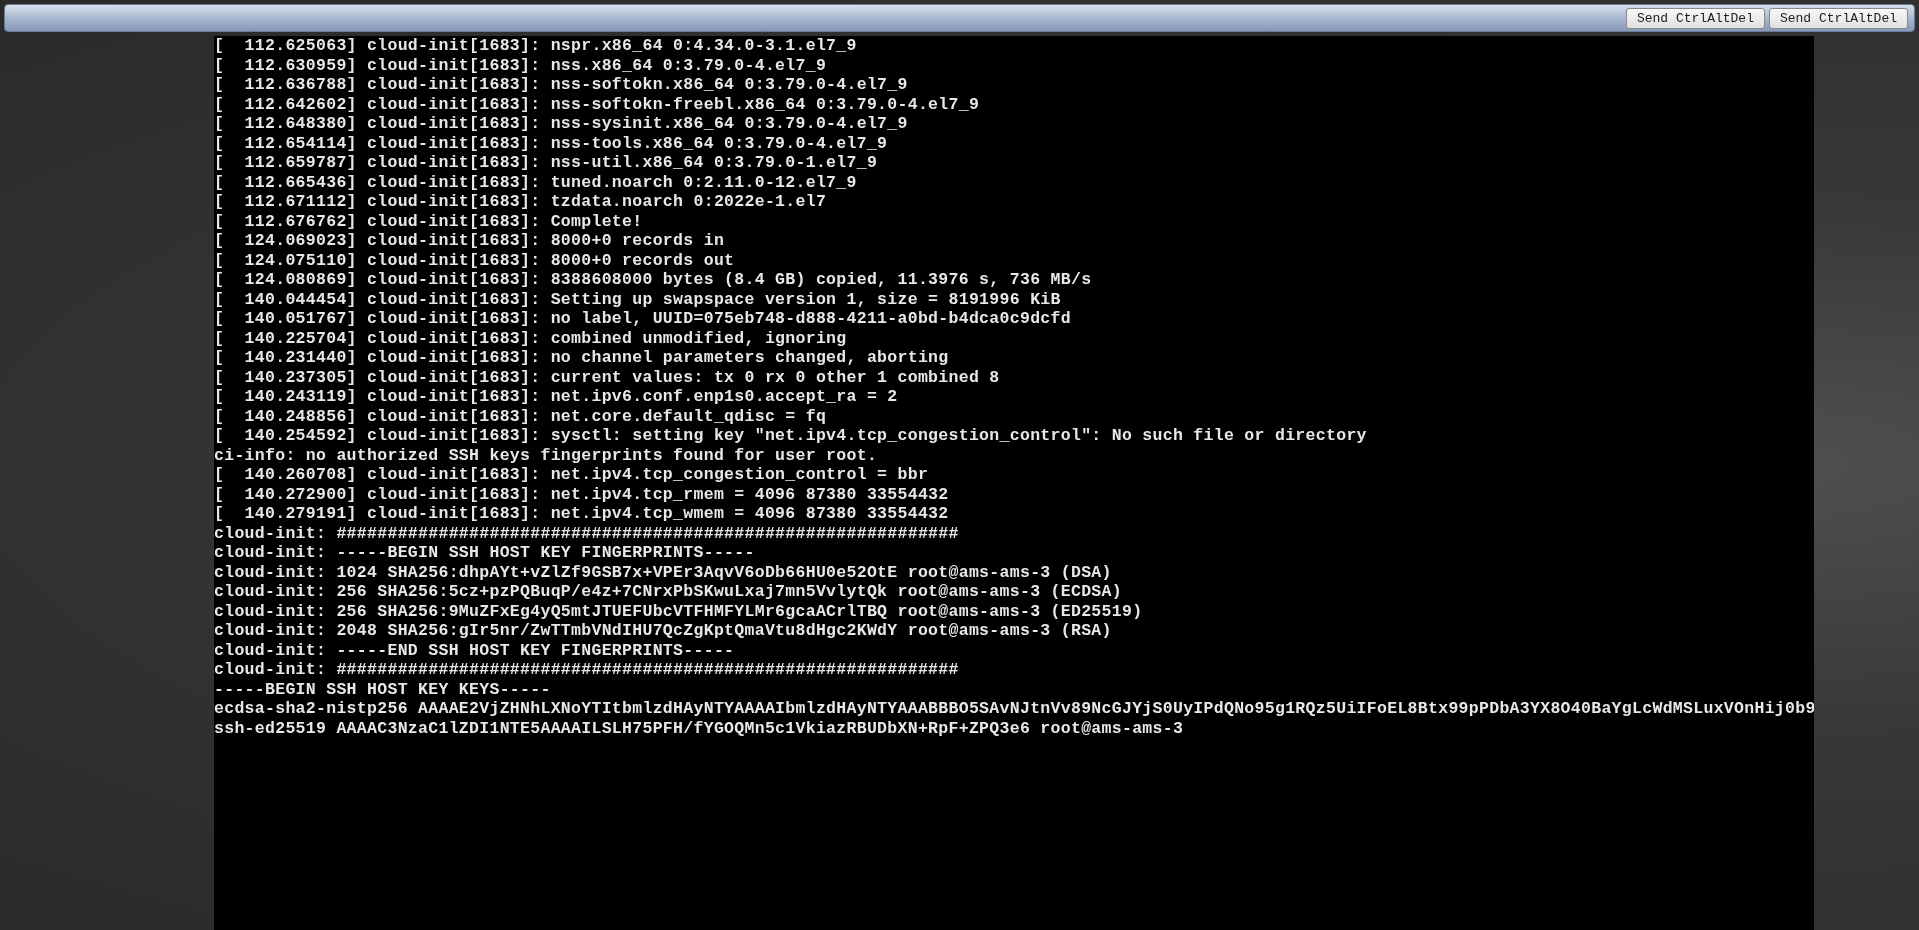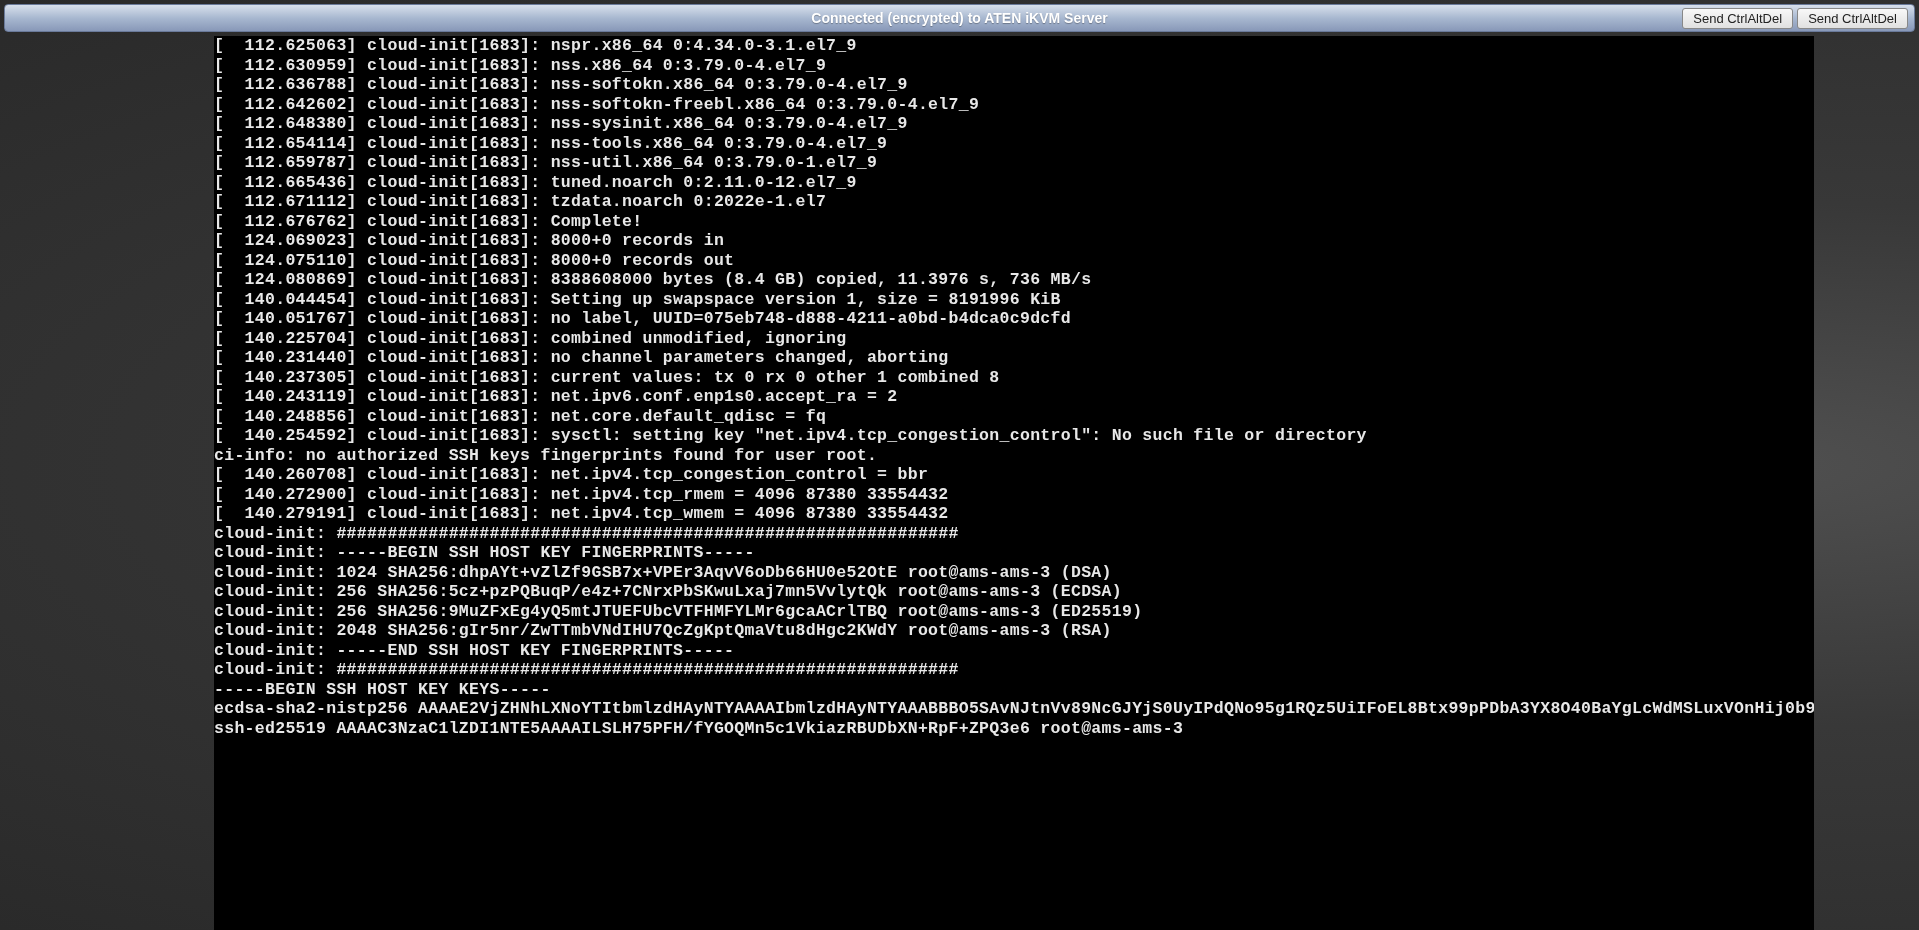--- a/index.html
+++ b/index.html
@@ -41,21 +41,21 @@
       right: 6px;
     }
     .toolbar button {
       background: linear-gradient(to bottom, #f8f8f8 0%, #e0e0e0 100%);
       border: 1px solid #888;
       border-radius: 3px;
       padding: 2px 10px;
       font-size: 13px;
       color: #222;
       cursor: pointer;
-      font-family: Liberation Sans, sans-serif;
+      font-family: Liberation Mono, monospace;
     }
     .console-wrap {
       position: absolute;
       top: 36px;
       left: 214px;
       width: 1600px;
       height: 894px;
       background: #000000;
       overflow: hidden;
     }
@@ -66,21 +66,20 @@
       color: #e8e8e8;
       white-space: pre;
       letter-spacing: 0.3px;
       font-weight: bold;
     }
   </style>
 </head>
 <body>
 
 <div class="toolbar">
-  <div class="toolbar-title">Connected (encrypted) to ATEN iKVM Server</div>
   <div class="toolbar-buttons">
     <button>Send CtrlAltDel</button>
     <button>Send CtrlAltDel</button>
   </div>
 </div>
 
 <div class="console-wrap">
   <div class="console" id="console">[  112.625063] cloud-init[1683]: nspr.x86_64 0:4.34.0-3.1.el7_9
 [  112.630959] cloud-init[1683]: nss.x86_64 0:3.79.0-4.el7_9
 [  112.636788] cloud-init[1683]: nss-softokn.x86_64 0:3.79.0-4.el7_9

